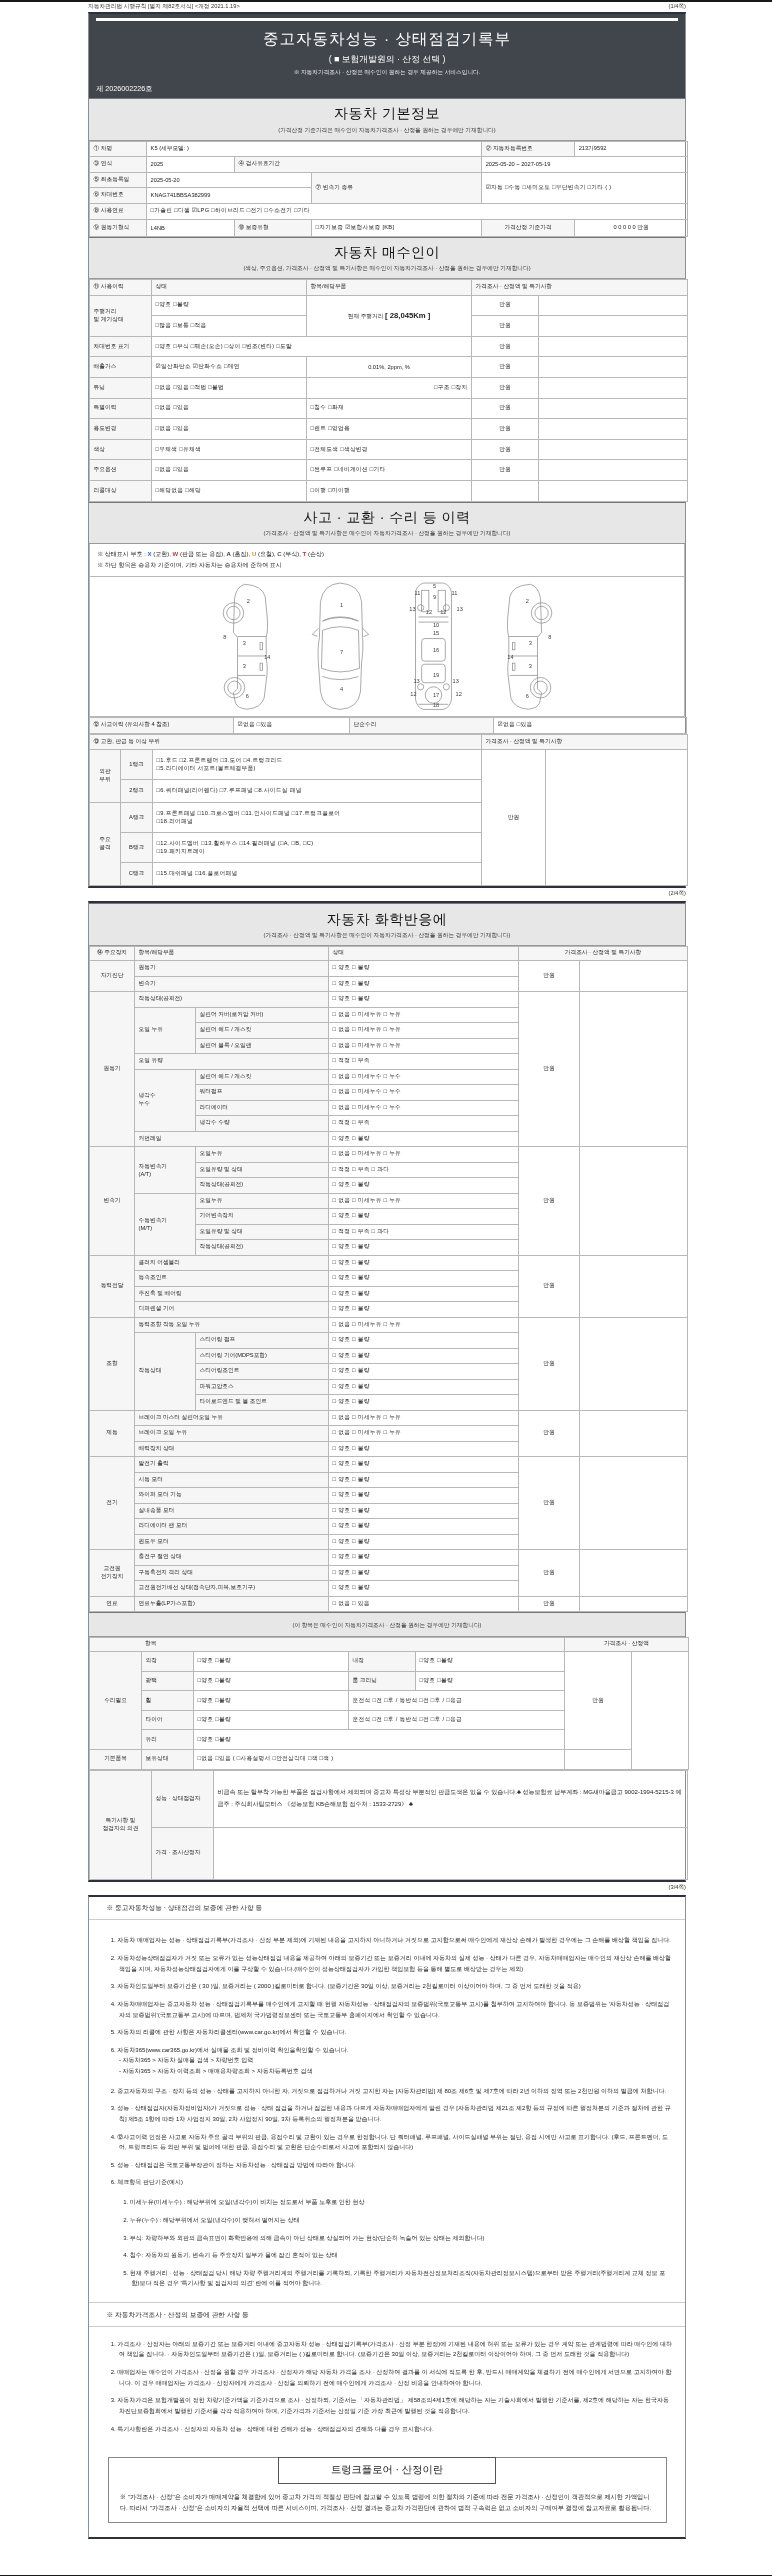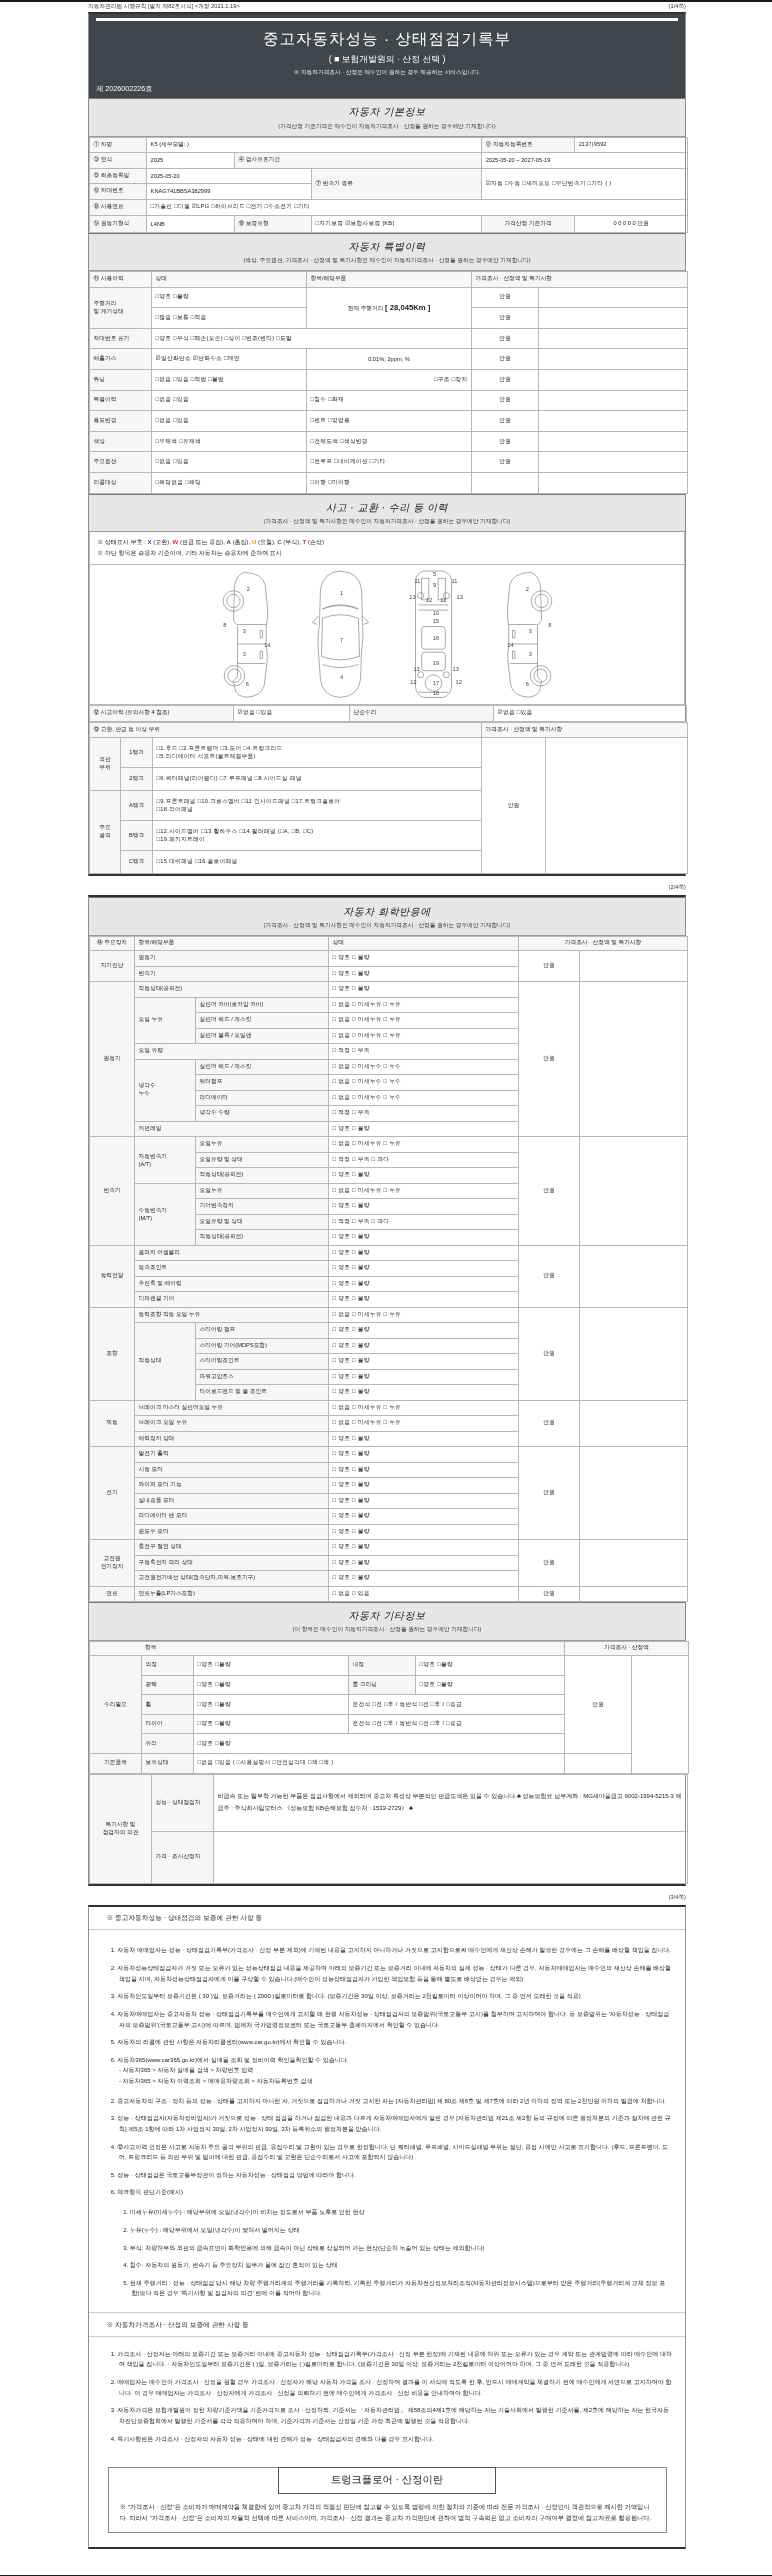--- a/index.html
+++ b/index.html
@@ -3,32 +3,32 @@
 <meta charset="utf-8">
 <style>
   html,body{margin:0;padding:0;background:#fff;}
   body{font-family:"Liberation Sans", sans-serif;color:#222;}
   .canvas{position:relative;width:773px;height:2576px;background:#fff;overflow:hidden;}
   .topline{position:absolute;top:0;left:0;width:100%;height:1.5px;background:#1a1a1a;}
   .botline{position:absolute;bottom:0;left:0;width:100%;height:1px;background:#1a1a1a;}
   .col{position:absolute;left:88px;width:598px;}
   .meta{top:3.1px;font-size:5.7px;color:#333;display:flex;justify-content:space-between;}
   .pages{position:absolute;left:88px;top:12.4px;width:598px;}
-  .page{border:0.5px solid #8a8f94;border-top:2.6px solid #2e3238;border-bottom:2.1px solid #2e3238;background:#fff;margin-bottom:8px;}
+  .page{border:0.5px solid #8a8f94;border-top:2.6px solid #2e3238;border-bottom:2.1px solid #2e3238;background:#fff;margin-bottom:2px;}
   .pgmark{font-size:5.7px;color:#333;text-align:right;margin:1px 0 3.1px 0;}
   
   .dkhead{background:#41464d;color:#fff;padding:3.1px 7.2px 4.1px 7.2px;}
   .dkhead .wline{height:2.1px;background:#fff;margin:1px 0 8.2px 0;}
   .dk-title{text-align:center;font-size:15.5px;letter-spacing:1px;}
   .dk-sub{text-align:center;font-size:8.8px;margin-top:4.1px;}
   .dk-note{text-align:center;font-size:5.7px;margin-top:3.1px;color:#eee;}
   .dk-no{font-size:7.2px;margin-top:7.2px;}
   
   .band{background:#e7e7e7;border-top:0.5px solid #777;border-bottom:0.5px solid #999;text-align:center;padding:6.2px 0 5.2px 0;}
-  .band .bt{font-size:10px;letter-spacing:0.5px;color:#111;font-style:italic;}
+  .band .bt{font-size:14px;letter-spacing:0.5px;color:#111;}
   .band .bn{font-size:5.7px;color:#333;margin-top:3.1px;}
   table.tbl{border-collapse:collapse;width:100%;table-layout:fixed;}
   .tbl td{border:0.5px solid #b8b8b8;font-size:5.7px;padding:1.5px 3.6px;vertical-align:middle;color:#222;overflow:hidden;}
   .lbl{background:#f6f6f6;}
   .c{text-align:center;}
   .chk{letter-spacing:0.3px;}
   .grp{background:#f6f6f6;text-align:center;}
   .price{text-align:center;}
   td.remark{background:#fff;}
   .big-km{font-size:7.7px;font-weight:bold;text-align:right;}
@@ -120,21 +120,21 @@
           <td>L4NB</td>
           <td class="lbl">⑩ 보증유형</td>
           <td class="chk">□자기보증  ☑보험사보증 [KB]</td>
           <td class="lbl c">가격산정 기준가격</td>
           <td class="c">0 0 0 0 0 만원</td>
         </tr>
       </tbody>
         </table>
 
       <div class="band">
-        <div class="bt">자동차 특별이력</div>
+        <div class="bt">자동차 매수인이</div>
         <div class="bn">(색상, 주요옵션, 가격조사 · 산정액 및 특기사항은 매수인이 자동차가격조사 · 산정을 원하는 경우에만 기재합니다)</div>
       </div>
       <table class="tbl">
         <colgroup>
             <col style="width:62px">
             <col style="width:155px">
             <col style="width:165px">
             <col style="width:67px">
             <col style="width:149px">
           </colgroup>
@@ -607,21 +607,20 @@
               <td class="grp" rowspan="1" style="white-space: pre-line;">연료</td>
               <td class="lbl" colspan="2">연료누출(LP가스포함)</td>
               <td class="chk">□ 없음   □ 있음</td>
               <td class="c price" rowspan="1">만원</td>
               <td class="remark" rowspan="1"></td>
             </tr>
           </tbody>
       </table>
 
       <div class="band">
-        <div class="bt">자동차 기타정보</div>
         <div class="bn">(이 항목은 매수인이 자동차가격조사 · 산정을 원하는 경우에만 기재합니다)</div>
       </div>
       <table class="tbl">
         <colgroup>
             <col style="width:52px">
             <col style="width:52px">
             <col style="width:155px">
             <col style="width:67px">
             <col style="width:149px">
             <col style="width:67px">

